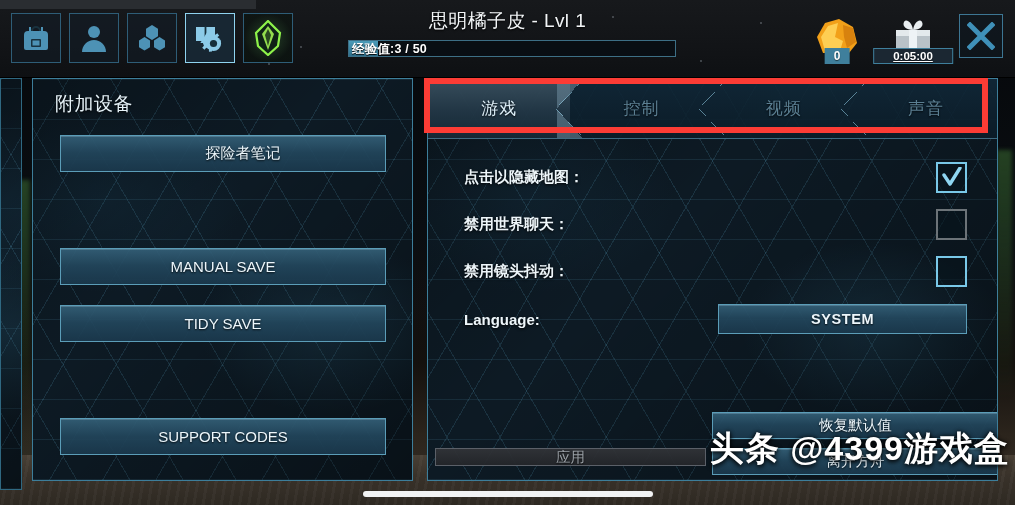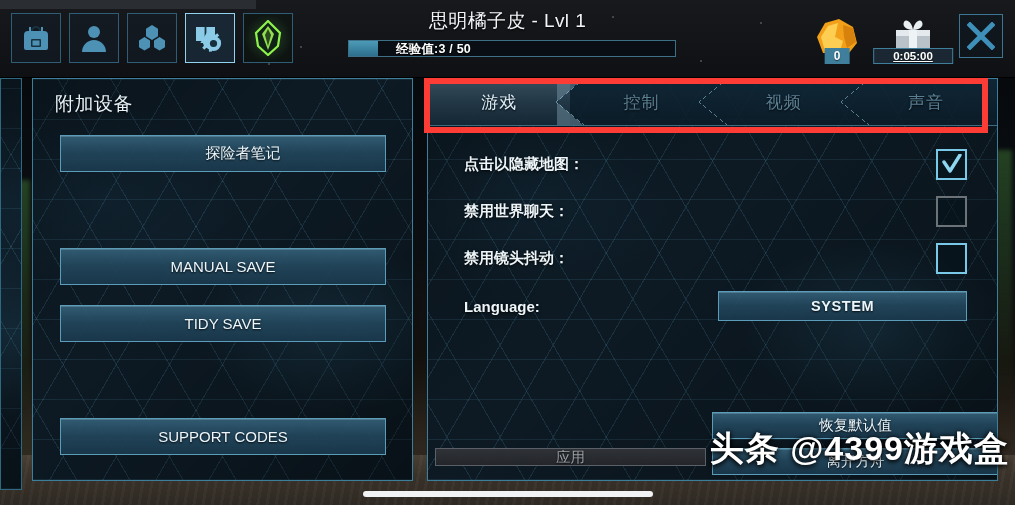--- a/index.html
+++ b/index.html
@@ -75,21 +75,21 @@
     position:absolute; left:348px; top:40px; width:328px; height:17px;
     border:1px solid #3d6f86; background: rgba(8,14,20,.85);
   }
   .xpbar-fill {
     position:absolute; left:0; top:0; height:100%; width:30px;
     background: linear-gradient(180deg,#4c9bb8,#2d6f8c);
   }
   .xpbar-text {
     position:absolute; left:3px; top:0; height:17px; line-height:17px;
     color:#fff; font-size:12.5px; font-weight:700; letter-spacing:.2px;
-    text-shadow:0 1px 1px #000; white-space:nowrap;margin-left:44px;
+    text-shadow:0 1px 1px #000; white-space:nowrap;
   }
 
   
   .res-group { position:absolute; right:12px; top:8px; display:flex; align-items:flex-start; gap:16px; }
   .res-item { position:relative; width:60px; height:58px; display:flex; align-items:center; justify-content:center; }
   .res-badge {
     position:absolute; left:50%; transform:translateX(-50%); bottom:2px;
     background:#3f7f9c; color:#fff; font-size:12px; font-weight:700;
     padding:1px 9px; white-space:nowrap; line-height:14px;
     text-shadow:0 1px 1px rgba(0,0,0,.6);
@@ -151,21 +151,21 @@
   }
   .left-btn { position:absolute; left:27px; width:326px; height:37px; font-size:15px; }
 
   
   .right-panel {
     position:absolute; left:427px; top:78px; width:571px; height:403px;
     border:1px solid #3d7e9a;
   }
   .tabs {
     position:relative; z-index:3;
-    height:47px; display:flex; align-items:stretch;
+    height:60px; display:flex; align-items:stretch;
     background: linear-gradient(180deg, rgba(17,40,56,.9), rgba(11,28,40,.9));
     border-bottom:1px solid rgba(120,190,220,.45);
   }
   .tab {
     flex:1; display:flex; align-items:center; justify-content:center;
     font-size:17px; letter-spacing:1px; color:#5b7f92;
     position:relative; cursor:pointer;
     text-shadow:0 1px 2px rgba(0,0,0,.8);
   }
   .tab.active {

